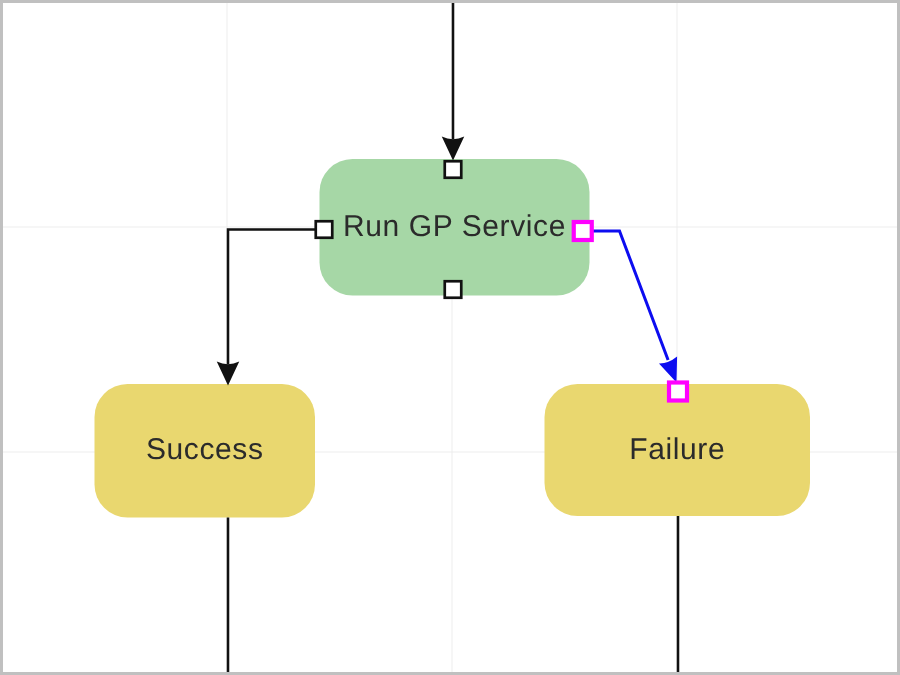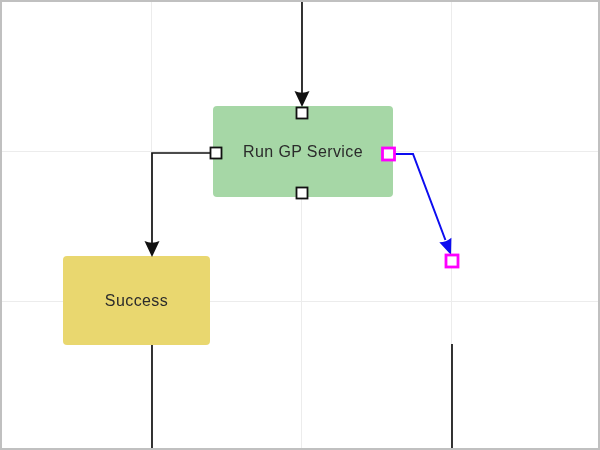--- a/index.html
+++ b/index.html
@@ -17,26 +17,26 @@
     
     background-image:
       linear-gradient(to right, var(--grid, #ececec) 1px, transparent 1px),
       linear-gradient(to bottom, var(--grid, #ececec) 1px, transparent 1px);
     background-size: 150px 150px;
     background-position: -1px -1px;
     overflow: hidden;
   }
   .node {
     position: absolute;
-    border-radius: 4px;
+    border-radius: 22px;
     display: flex;
     align-items: center;
     justify-content: center;
     color: var(--text, #2b2b2b);
-    font-size: 16px;
+    font-size: 20px;
     letter-spacing: 0.4px;
     user-select: none;
   }
   #node-run-gp  { left: 211px; top: 104px; width: 180px; height: 91px; background: var(--node-green, #a6d7a6); }
   #node-success { left:  61px; top: 254px; width: 147px; height: 89px; background: var(--node-yellow, #e9d76f); }
   #node-failure { left: 361px; top: 254px; width: 177px; height: 88px; background: var(--node-yellow, #e9d76f); }
 
   svg.overlay {
     position: absolute;
     left: 0; top: 0;
@@ -61,20 +61,23 @@
 <body>
 
 <div class="stage">
 
   <div class="node" id="node-run-gp">
     <span>Run GP Service</span>
   </div>
   <div class="node" id="node-success">
     <span>Success</span>
   </div>
+  <div class="node" id="node-failure">
+    <span>Failure</span>
+  </div>
 
   <svg class="overlay" viewBox="0 0 600 450">
 
     <line class="edge-black" x1="300" y1="0" x2="300" y2="91"></line>
     <path class="head-black" d="M300,105 L292.5,89 Q300,92.5 307.5,89 Z"></path>
 
     <polyline class="edge-black" points="208,151 150,151 150,241"></polyline>
     <path class="head-black" d="M150,255 L142.5,239 Q150,242.5 157.5,239 Z"></path>
 
     <polyline class="edge-blue" points="392,152 411,152 443.4,238"></polyline>

